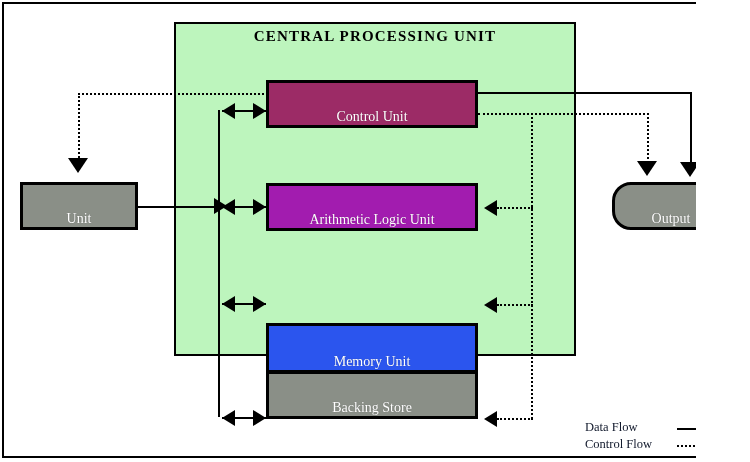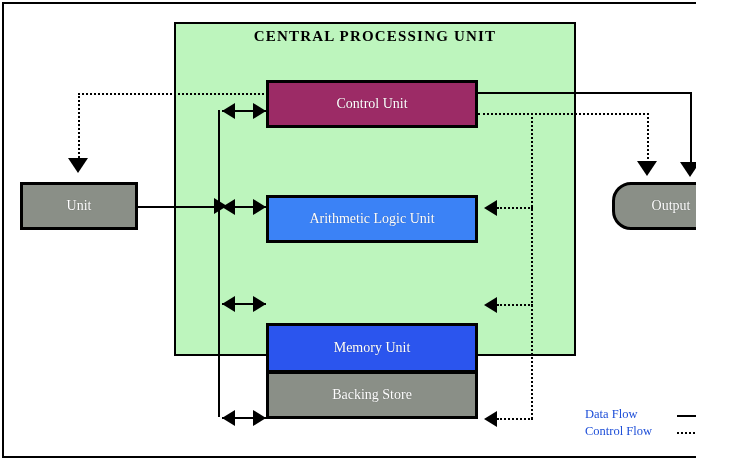--- a/index.html
+++ b/index.html
@@ -12,46 +12,46 @@
     background:#bdf5bd;border:2px solid #000;box-sizing:border-box;
   }
   .cpu-title{
     position:absolute;left:174px;top:28px;width:402px;
     text-align:center;font-weight:bold;font-size:15px;letter-spacing:1.2px;
     color:#000;font-family:"Liberation Serif",serif;
   }
 
   .node{
     position:absolute;border:3px solid #000;box-sizing:border-box;
-    display:flex;align-items:center;justify-content:center;
+    display:flex;align-items:flex-end;justify-content:center;
     color:#ffffff;font-size:14px;font-family:"Liberation Serif",serif;
     text-shadow:0 0 1px rgba(0,0,0,.35);
     white-space:nowrap;
   }
   #node-control  {left:266px;top:80px;width:212px;height:48px;background:#9c2b66;}
-  #node-alu      {left:266px;top:183px;width:212px;height:48px;background:#3b82f6;margin-top:12px;}
+  #node-alu      {left:266px;top:183px;width:212px;height:48px;background:#a21caf;}
   #node-memory   {left:266px;top:279px;width:212px;height:50px;background:#2b55ee;margin-top:44px;}
   #node-backing  {left:266px;top:371px;width:212px;height:48px;background:#8a8f87;}
   #node-input    {left:20px;top:182px;width:118px;height:48px;background:#8a8f87;}
   #node-output   {left:612px;top:182px;width:118px;height:48px;background:#8a8f87;border-radius:19px;}
 
   
   .h-solid{position:absolute;height:0;border-top:2px solid #000;}
   .v-solid{position:absolute;width:0;border-left:2px solid #000;}
   .h-dot{position:absolute;height:0;border-top:2px dotted #000;}
   .v-dot{position:absolute;width:0;border-left:2px dotted #000;}
 
   
   .ar{position:absolute;width:0;height:0;}
   .ar-r{border-top:8px solid transparent;border-bottom:8px solid transparent;border-left:13px solid #000;}
   .ar-l{border-top:8px solid transparent;border-bottom:8px solid transparent;border-right:13px solid #000;}
   .ar-d{border-left:10px solid transparent;border-right:10px solid transparent;border-top:15px solid #000;}
 
   
-  #legend{position:absolute;left:585px;top:407px;width:150px;font-size:12.5px;color:#1d4ed8;}
+  #legend{position:absolute;left:585px;top:420px;width:150px;font-size:12.5px;color:#0f172a;}
   .leg-row{position:relative;height:17px;}
   .leg-label{position:absolute;left:0;top:0;font-family:"Liberation Serif",serif;}
   .leg-line-solid{position:absolute;left:92px;top:8px;width:58px;border-top:2px solid #000;}
   .leg-line-dot{position:absolute;left:92px;top:8px;width:58px;border-top:2px dotted #000;}
 </style>
 </head>
 <body>
 
 <div id="stage">
   <div id="frame"></div>

